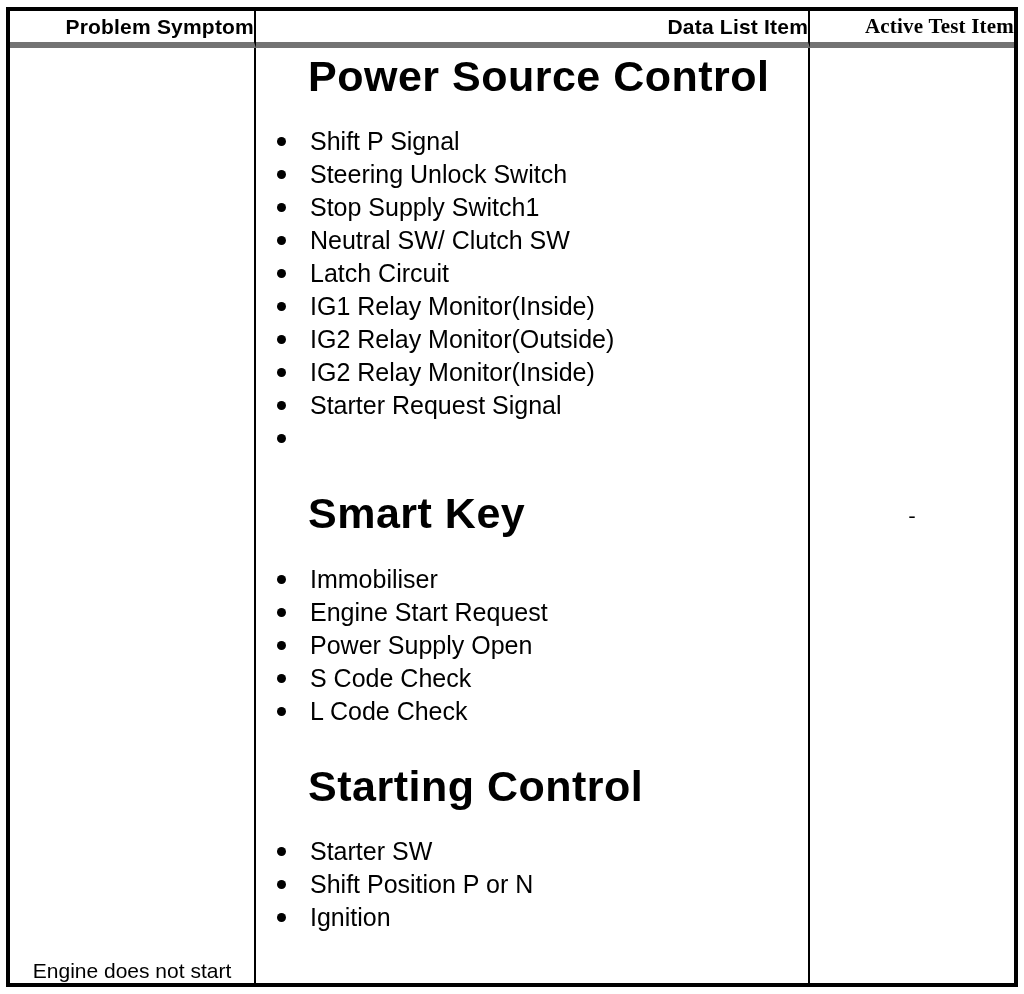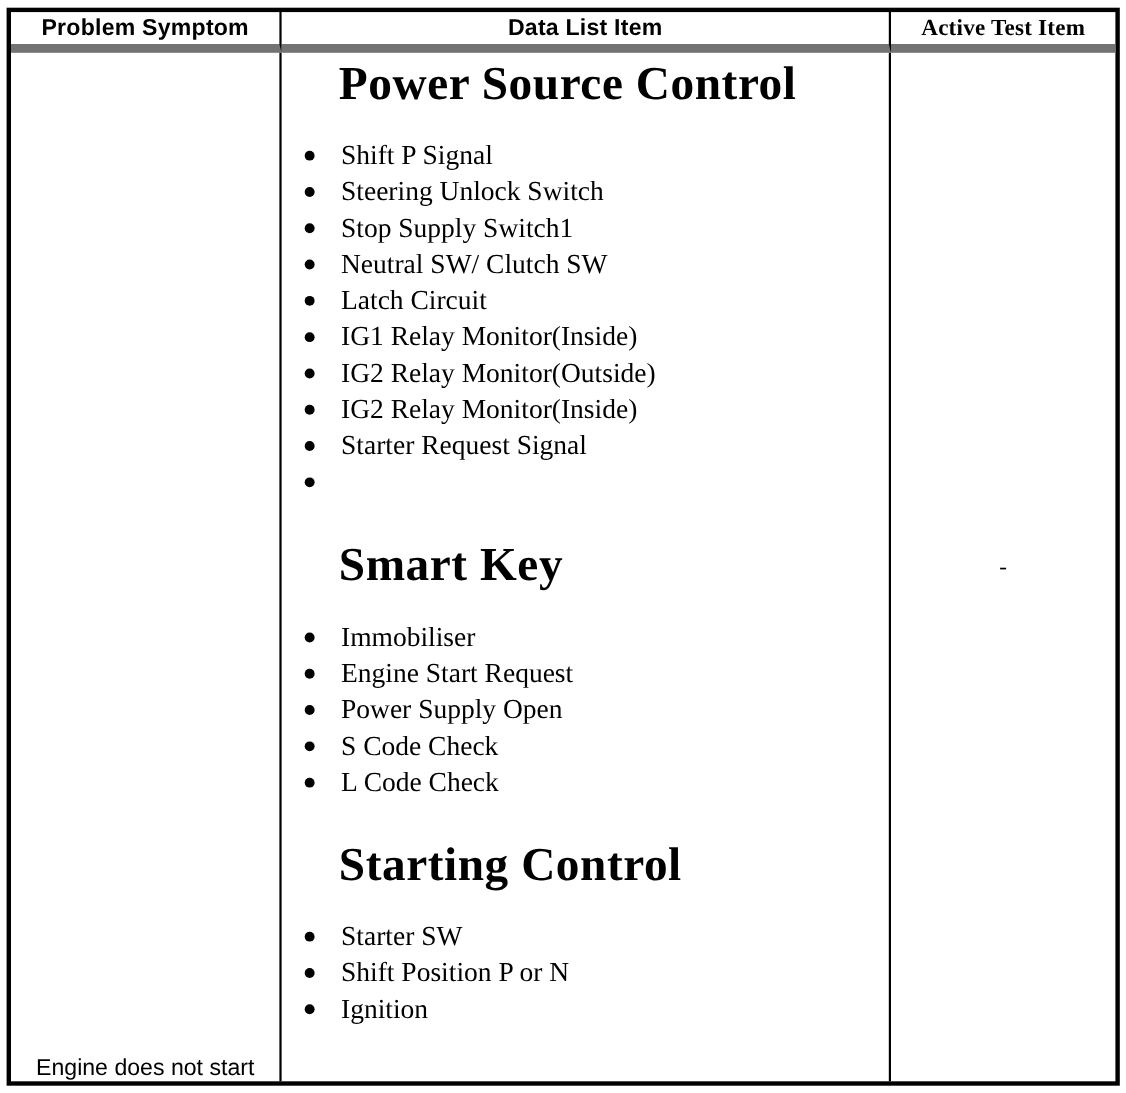--- a/index.html
+++ b/index.html
@@ -28,45 +28,44 @@
   .cell {
     box-sizing: border-box;
     border-right: 2px solid #000000;
     overflow: hidden;
   }
   .cell.last {
     border-right: none;
     font-family: Liberation Serif, serif;
   }
   .header-cell {
-    border-bottom: 8px solid #737373;
+    border-bottom: 6px solid #737373;
     display: flex;
     align-items: center;
-    justify-content: center;
+    justify-content: flex-end;
     font-weight: bold;
     font-size: 21px;
     letter-spacing: 0.2px;
   }
   .symptom-cell {
     display: flex;
     align-items: flex-end;
     justify-content: center;
     font-size: 21px;
     padding: 0 3px;
     text-align: center;
   }
   .active-cell {
     display: flex;
     align-items: center;
     justify-content: center;
     font-size: 21px;
   }
   .data-cell {
     padding: 0;
-    font-family: Liberation Serif, serif;
   }
   .section-heading {
     font-size: 43px;
     font-weight: bold;
     line-height: 1.15;
     margin: 34px 0 0 52px;
     letter-spacing: 0.5px;
   }
   .section-heading.first {
     margin-top: 4px;

